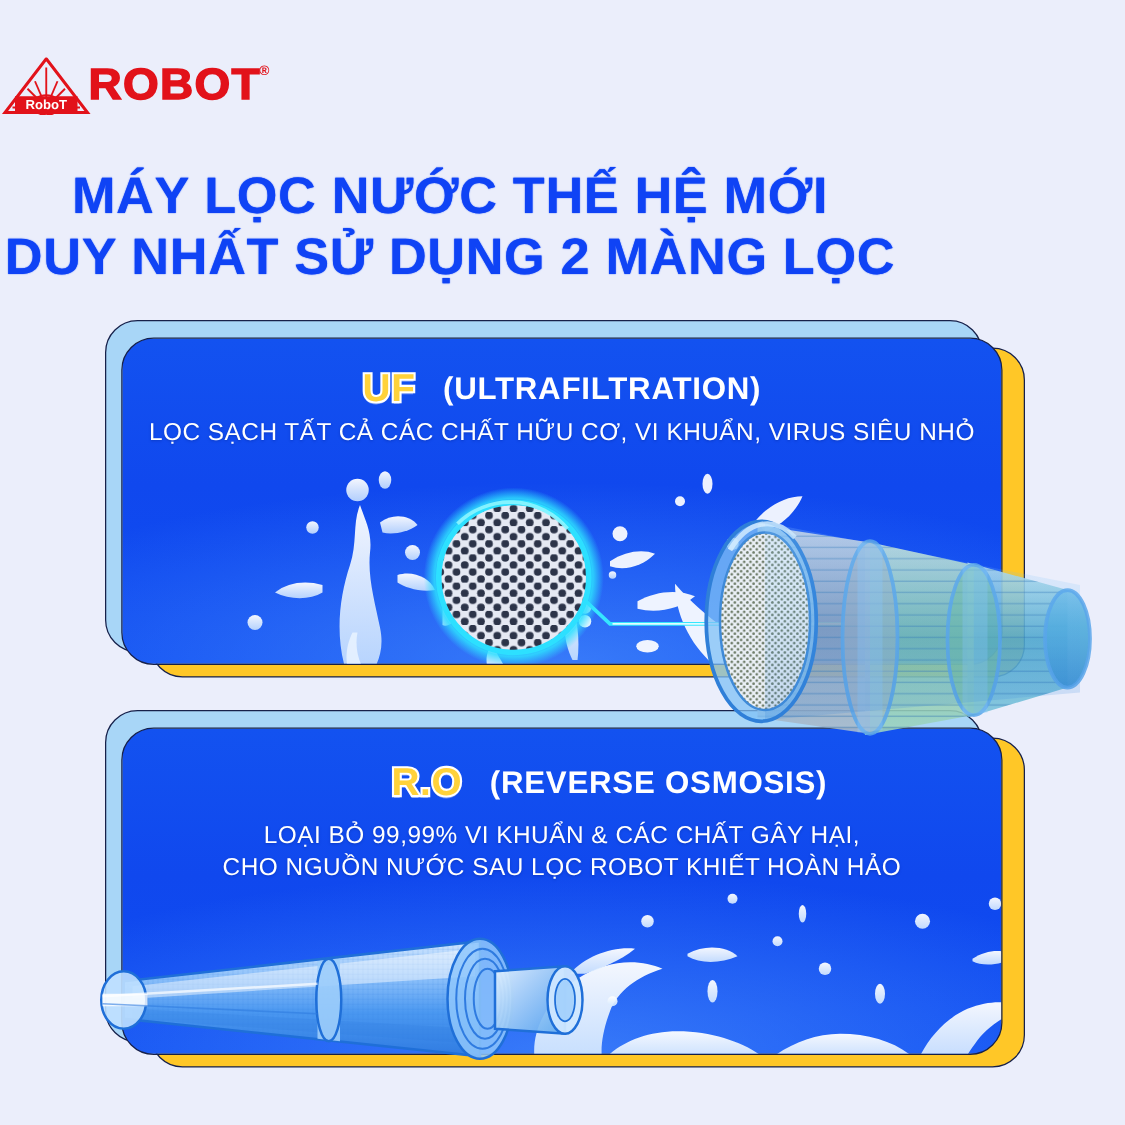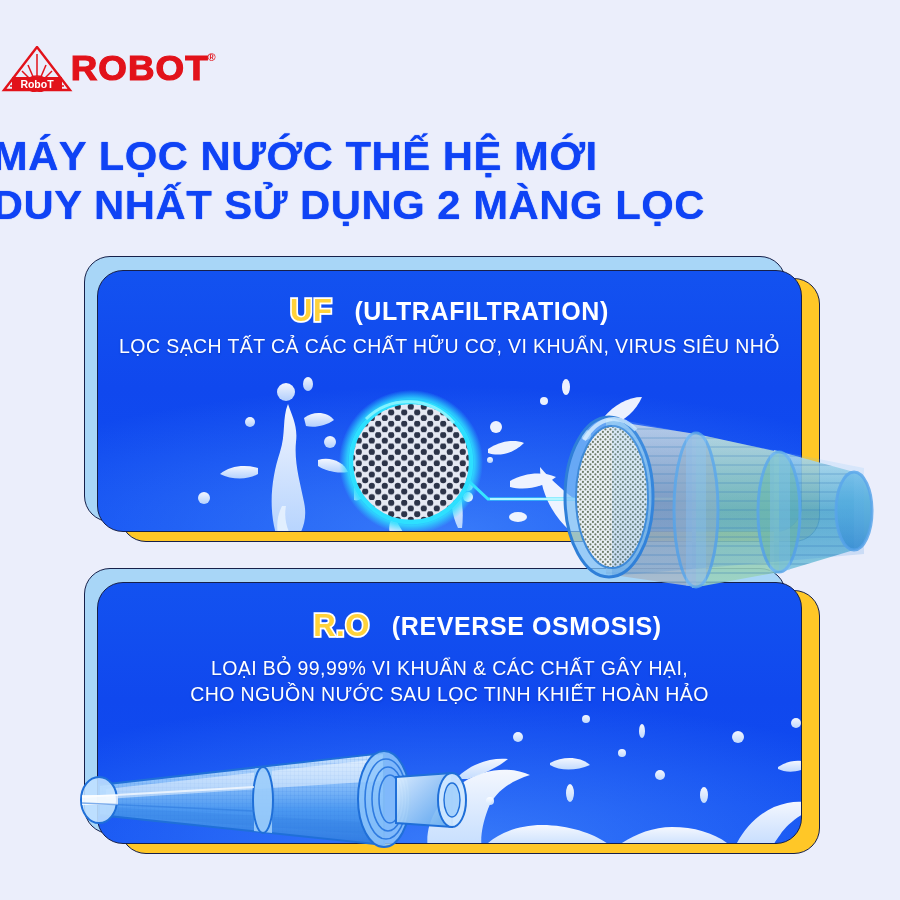--- a/index.html
+++ b/index.html
@@ -20,21 +20,21 @@
   .logo-word .txt{
     font-family:"Liberation Sans","DejaVu Sans",sans-serif;
     font-weight:bold;font-size:35px;letter-spacing:1px;
     color:#e2121a;line-height:1;
     -webkit-text-stroke:1.2px #e2121a;
     transform:scaleX(1.05);
   }
   .logo-word .reg{font-size:11px;color:#e2121a;font-weight:bold;margin-left:2px;margin-top:1px;}
 
   
-  .headline{position:absolute;left:0;top:132px;width:720px;}
+  .headline{position:absolute;left:0;top:132px;width:720px;text-align:center;}
   .headline .ln{
     display:block;
     color:#0f43f5;
     font-weight:bold;
     font-size:41px;
     line-height:49px;
     letter-spacing:0.5px;
     transform:scaleX(1.02);
     text-shadow:0 0 1px #0f43f5;
   }
@@ -322,21 +322,21 @@
             <ellipse cx="172" cy="118" rx="4" ry="9"></ellipse>
             <ellipse cx="244" cy="56" rx="3" ry="7"></ellipse>
             <ellipse cx="306" cy="120" rx="4" ry="8"></ellipse>
           </g>
         </svg>
 
         <div class="ttl-row" style="top:25px;padding-left:38px;">
           <span class="tag">R.O</span><span class="tag-sub">(REVERSE OSMOSIS)</span>
         </div>
         <div class="desc" style="top:72px;">LOẠI BỎ 99,99% VI KHUẨN &amp; CÁC CHẤT GÂY HẠI,</div>
-        <div class="desc" style="top:98px;">CHO NGUỒN NƯỚC SAU LỌC TINH KHIẾT HOÀN HẢO</div>
+        <div class="desc" style="top:98px;">CHO NGUỒN NƯỚC SAU LỌC ROBOT KHIẾT HOÀN HẢO</div>
       </div>
     </div>
 
     <svg class="cartridge" style="left:-30px;top:155px;z-index:9;" width="480" height="145" viewBox="0 0 480 145">
       <defs>
         <linearGradient id="rbody" x1="0" y1="0" x2="0" y2="1">
           <stop offset="0%" stop-color="#dbeeff" stop-opacity=".95"></stop>
           <stop offset="30%" stop-color="#9ccdfb" stop-opacity=".9"></stop>
           <stop offset="62%" stop-color="#4e9df0" stop-opacity=".9"></stop>
           <stop offset="100%" stop-color="#2f7be0" stop-opacity=".95"></stop>

